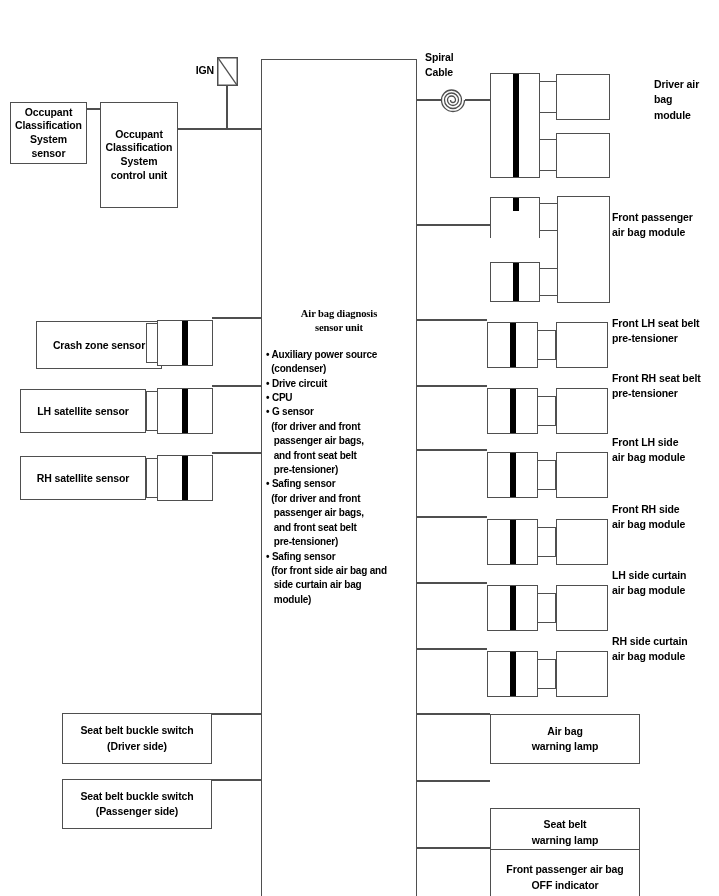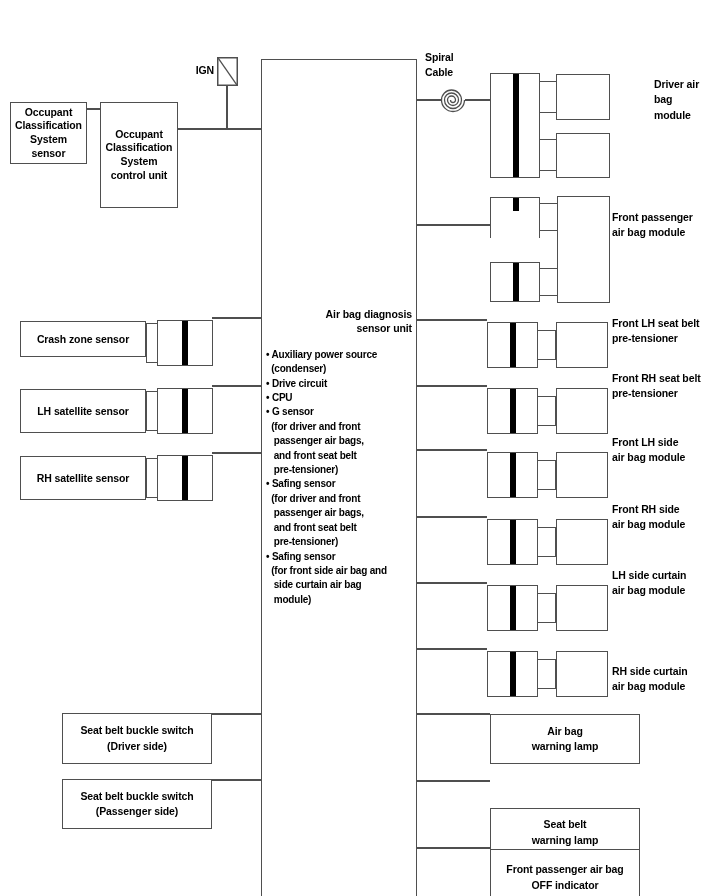--- a/index.html
+++ b/index.html
@@ -9,21 +9,21 @@
     font-size:10.5px; color:#000; letter-spacing:-0.1px; overflow:hidden;
   }
   .box  { position:absolute; box-sizing:border-box; border:1.5px solid #4f4f4f; background:#fff;margin-top:25px; }
   .flexc{ display:flex; align-items:center; justify-content:center; text-align:center; }
   .ml   { white-space:pre-line; line-height:13.6px; }
   .rl   { position:absolute; display:flex; align-items:center; white-space:pre-line; line-height:15.5px; }
   .h    { position:absolute; height:1.5px; background:#4f4f4f; }
   .v    { position:absolute; width:1.5px; background:#4f4f4f; }
   .bar  { position:absolute; top:0; bottom:0; width:5.5px; background:#000; }
   .link { position:absolute; box-sizing:border-box; border-left:1.5px solid #4f4f4f; border-right:1.5px solid #4f4f4f; background:#fff; }
-  .central-title { line-height:14.4px; text-align:right; white-space:pre-line; }
+  .central-title { line-height:14.4px; text-align:center; white-space:pre-line;font-family:Liberation Serif, serif; }
   .central-features { line-height:14.4px; white-space:pre; font-size:10px; letter-spacing:-0.2px; margin-top:12px; }
   .lamp { line-height:15.5px; }
   svg   { position:absolute; display:block; }
 </style>
 </head>
 <body>
 
 <div id="canvas">
 
   <div class="box flexc ml" style="left:10px; top:77px; width:77px; height:62px">Occupant
@@ -61,21 +61,21 @@
   (for driver and front
    passenger air bags,
    and front seat belt
    pre-tensioner)
 • Safing sensor
   (for front side air bag and
    side curtain air bag
    module)</div>
   </div>
 
-  <div class="box flexc" style="left:20px; top:296px; width:126px; height:36px">Crash zone sensor</div>
+  <div class="box flexc" style="left:36px; top:296px; width:126px; height:48px">Crash zone sensor</div>
   <div class="box" style="left:146px; top:298px; width:12px; height:40px"></div>
   <div class="box" style="left:157px; top:295px; width:56px; height:46px">
       <span class="bar" style="left:24px"></span>
     </div>
   <div class="h" style="left:212px; top:317px; width:49px"></div>
 
   <div class="box flexc" style="left:20px; top:364px; width:126px; height:44px">LH satellite sensor</div>
   <div class="box" style="left:146px; top:366px; width:12px; height:40px"></div>
   <div class="box" style="left:157px; top:363px; width:56px; height:46px">
       <span class="bar" style="left:24px"></span>
@@ -171,21 +171,21 @@
   <div class="box" style="left:556px; top:560px; width:52px; height:46px"></div>
   <div class="rl" style="left:612px; top:560px; height:46px">LH side curtain
 air bag module</div>
 
   <div class="h" style="left:417px; top:648px; width:70px"></div>
   <div class="box" style="left:487px; top:626px; width:51px; height:46px">
       <span class="bar" style="left:22px"></span>
     </div>
   <div class="box" style="left:537px; top:634px; width:19px; height:30px"></div>
   <div class="box" style="left:556px; top:626px; width:52px; height:46px"></div>
-  <div class="rl" style="left:612px; top:656px; height:46px">RH side curtain
+  <div class="rl" style="left:612px; top:626px; height:46px">RH side curtain
 air bag module</div>
 
   <div class="h" style="left:417px; top:713px; width:73px"></div>
   <div class="box flexc ml lamp" style="left:490px; top:689px; width:150px; height:50px">Air bag
 warning lamp</div>
 
   <div class="h" style="left:417px; top:780px; width:73px"></div>
   <div class="box flexc ml lamp" style="left:490px; top:783px; width:150px; height:49px">Seat belt
 warning lamp</div>
 

